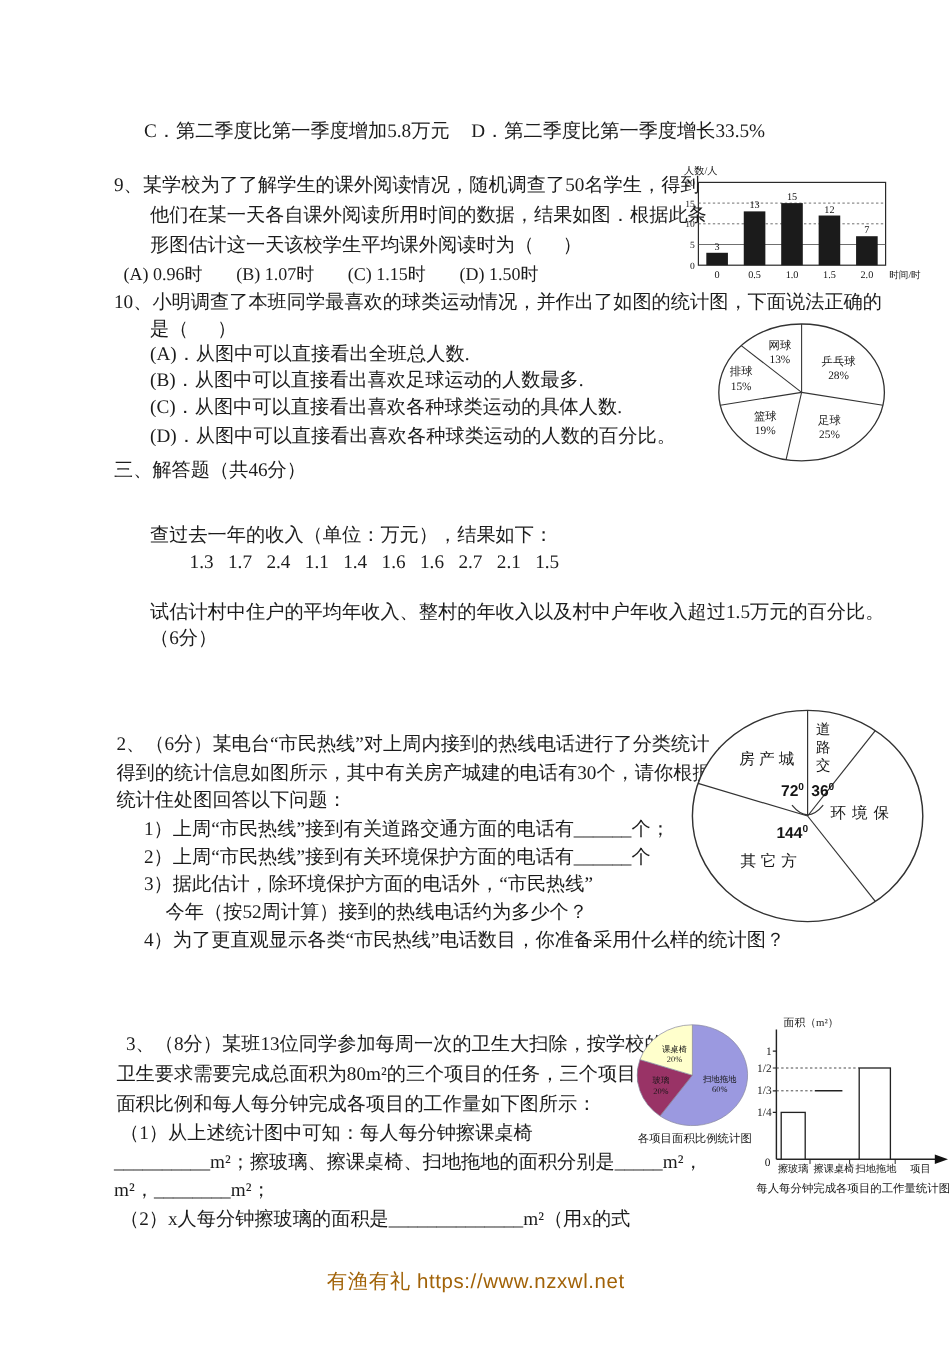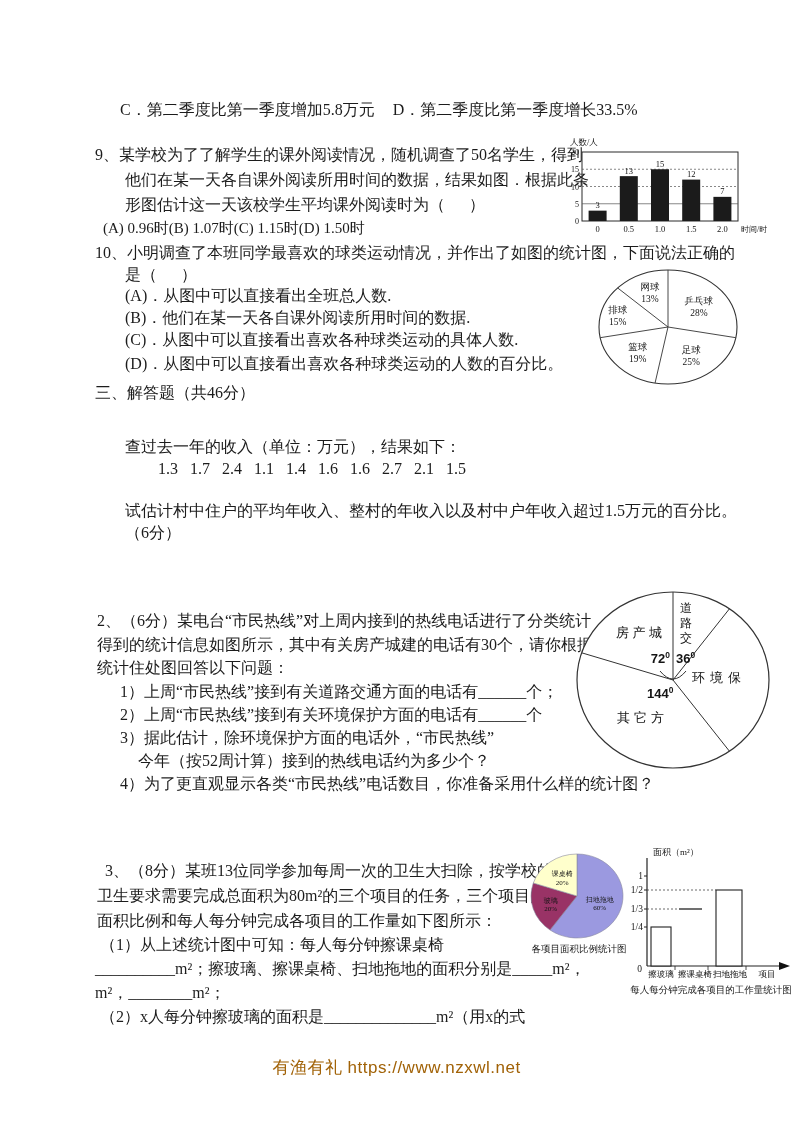--- a/index.html
+++ b/index.html
@@ -1,19 +1,19 @@
 <!DOCTYPE html>
 <html><head>
 <meta charset="utf-8">
 <style>
   html,body{margin:0;padding:0;background:#fff;}
   .page{position:relative;width:793px;height:1122px;background:#fff;overflow:hidden;
         font-family:"Liberation Serif","DejaVu Serif",serif;color:#1c1c1c;}
   .t{position:absolute;font-size:16px;white-space:pre;line-height:1.2;}
-  .opts{position:absolute;display:flex;font-size:15px;}
+  .opts{position:absolute;display:flex;gap:28px;font-size:15px;}
   .chart{position:absolute;}
   .footer{position:absolute;left:0;right:0;text-align:center;
           font-family:"Liberation Sans","DejaVu Sans",sans-serif;
           font-size:17px;color:#a16207;letter-spacing:0.5px;}
   .gap{margin-left:18px;}
 </style>
 </head>
 <body>
 
 <div class="page">
@@ -54,21 +54,21 @@
       <text x="123.2" y="96" font-size="8.5" text-anchor="middle" fill="#151515" font-family="&quot;Liberation Serif&quot;,&quot;DejaVu Serif&quot;,serif">1.5</text>
       <rect x="145.4" y="60.85" width="18" height="24.15" fill="#1b1b1b"></rect>
       <text x="154.4" y="58.35" font-size="8.5" text-anchor="middle" fill="#151515" font-family="&quot;Liberation Serif&quot;,&quot;DejaVu Serif&quot;,serif">7</text>
       <text x="154.4" y="96" font-size="8.5" text-anchor="middle" fill="#151515" font-family="&quot;Liberation Serif&quot;,&quot;DejaVu Serif&quot;,serif">2.0</text>
       <text x="173" y="96" font-size="8" text-anchor="start" fill="#151515" font-family="&quot;Liberation Serif&quot;,&quot;DejaVu Serif&quot;,serif">时间/时</text>
     </svg>
 
   <div class="t" style="left:95px;top:243px">10、小明调查了本班同学最喜欢的球类运动情况，并作出了如图的统计图，下面说法正确的</div>
   <div class="t" style="left:125px;top:265px">是（      ）</div>
   <div class="t" style="left:125px;top:286px">(A)．从图中可以直接看出全班总人数.</div>
-  <div class="t" style="left:125px;top:308px">(B)．他们在某一天各自课外阅读所用时间的数据.</div>
+  <div class="t" style="left:125px;top:308px">(B)．从图中可以直接看出喜欢足球运动的人数最多.</div>
   <div class="t" style="left:125px;top:354px">(D)．从图中可以直接看出喜欢各种球类运动的人数的百分比。</div>
   <div class="t" style="left:125px;top:330px">(C)．从图中可以直接看出喜欢各种球类运动的具体人数.</div>
   <svg class="chart" style="left:597px;top:266px" width="146" height="124" viewBox="0 0 146 124">
       <ellipse cx="71" cy="61" rx="69" ry="57" fill="#fff" stroke="#333" stroke-width="1.1"></ellipse>
       <line x1="71" y1="61" x2="71" y2="4" stroke="#333" stroke-width="0.9"></line>
       <text x="101.83593997588707" y="37.926762898908315" font-size="9.5" text-anchor="middle" fill="#151515" font-family="&quot;Liberation Serif&quot;,&quot;DejaVu Serif&quot;,serif">乒乓球</text>
       <text x="101.83593997588707" y="49.926762898908315" font-size="9.5" text-anchor="middle" fill="#151515" font-family="&quot;Liberation Serif&quot;,&quot;DejaVu Serif&quot;,serif">28%</text>
       <line x1="71" y1="61" x2="138.77782030027953" y2="71.6807349313863" stroke="#333" stroke-width="0.9"></line>
       <text x="94.2702518430782" y="87.28615564019002" font-size="9.5" text-anchor="middle" fill="#151515" font-family="&quot;Liberation Serif&quot;,&quot;DejaVu Serif&quot;,serif">足球</text>
       <text x="94.2702518430782" y="99.28615564019002" font-size="9.5" text-anchor="middle" fill="#151515" font-family="&quot;Liberation Serif&quot;,&quot;DejaVu Serif&quot;,serif">25%</text>

